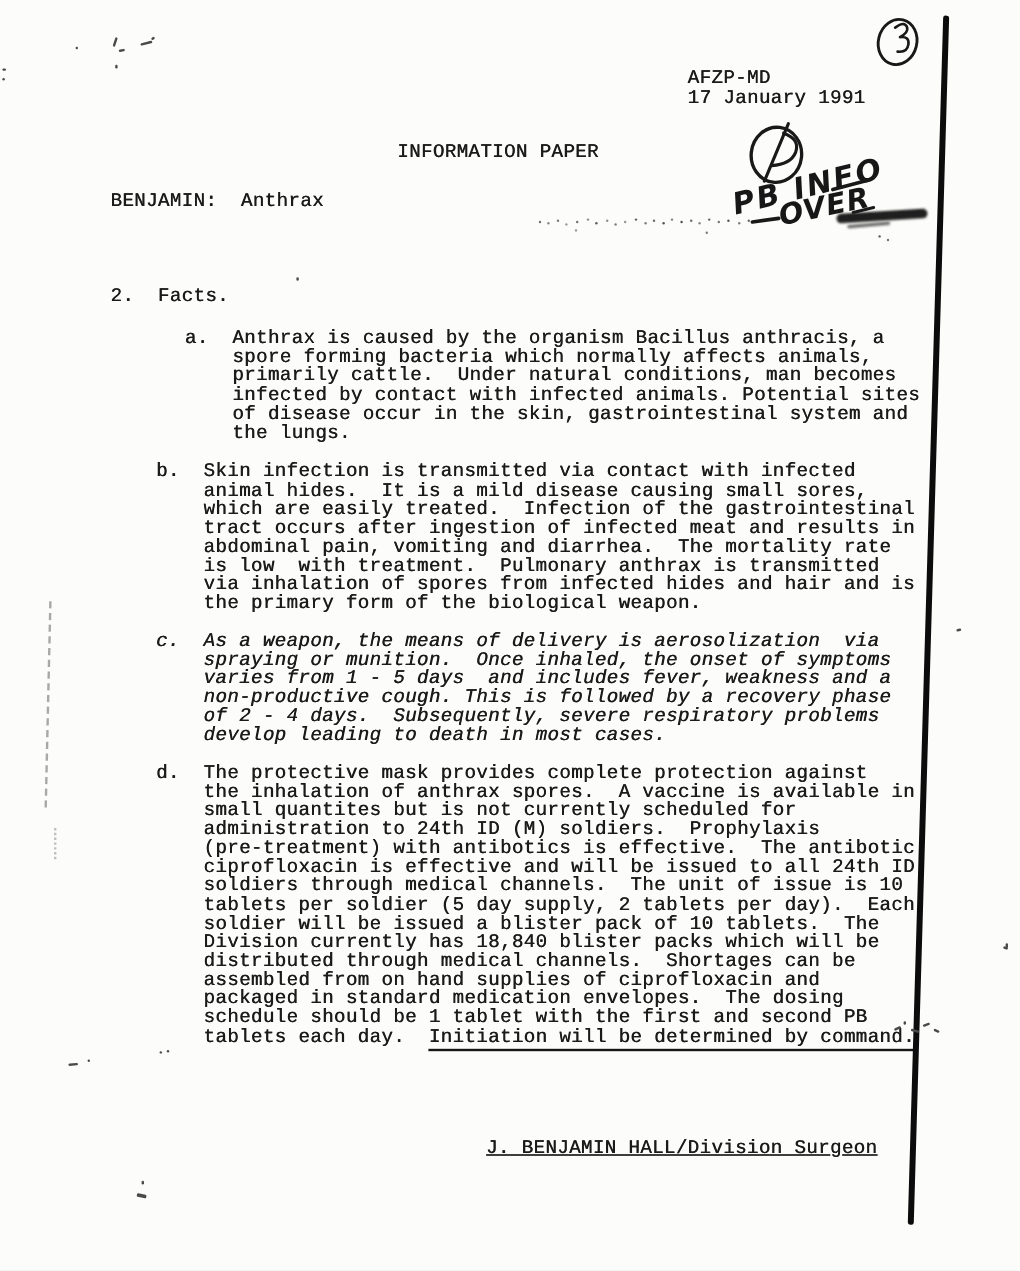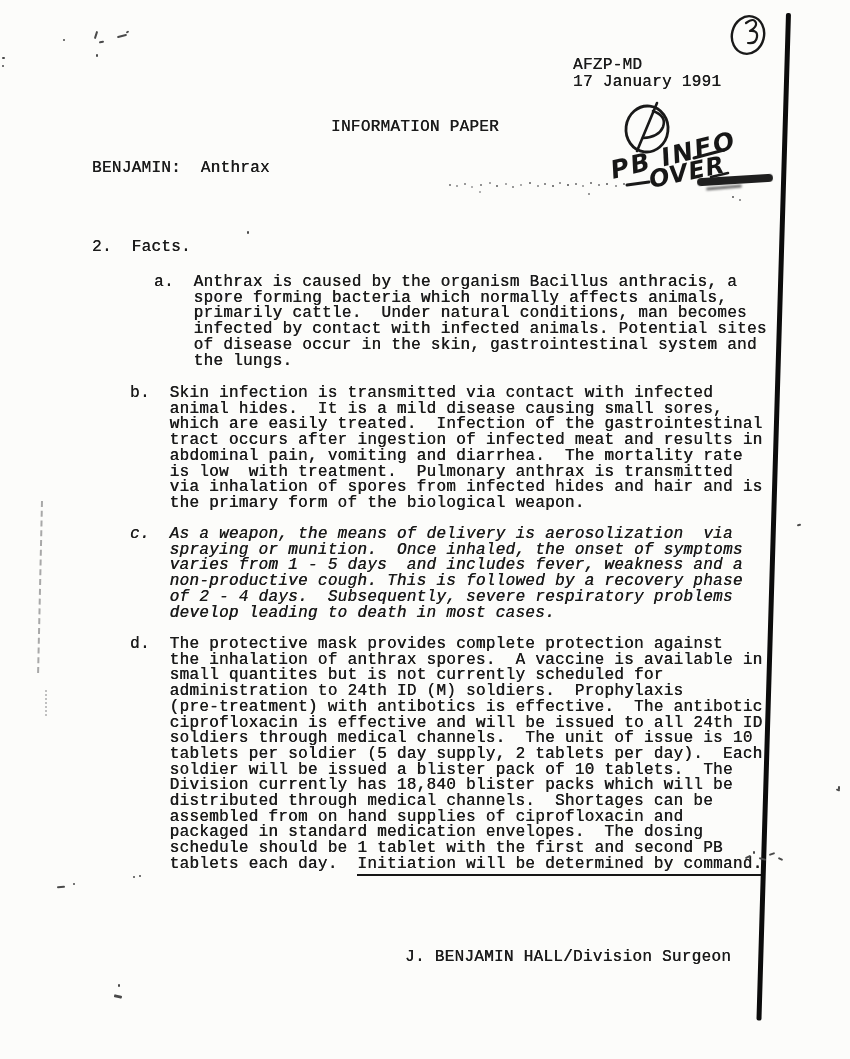--- a/index.html
+++ b/index.html
@@ -109,21 +109,21 @@
     ciprofloxacin is effective and will be issued to all 24th ID
     soldiers through medical channels.  The unit of issue is 10
     tablets per soldier (5 day supply, 2 tablets per day).  Each
     soldier will be issued a blister pack of 10 tablets.  The
     Division currently has 18,840 blister packs which will be
     distributed through medical channels.  Shortages can be
     assembled from on hand supplies of ciprofloxacin and
     packaged in standard medication envelopes.  The dosing
     schedule should be 1 tablet with the first and second PB
     tablets each day.  </span><span class="u">Initiation will be determined by command.</span></pre>
-  <pre class="t" style="left:405px; top:950px;">J. BENJAMIN HALL/Division Surgeon</pre>
+  <pre class="t" style="left:405px; top:950px;text-decoration:underline;">J. BENJAMIN HALL/Division Surgeon</pre>
 
   <svg class="hand" style="left:716px; top:8px;" width="64" height="54" viewBox="0 0 64 54">
     <ellipse cx="32" cy="27" rx="16" ry="19" stroke-width="2.4" transform="rotate(14 32 27)"></ellipse>
     <path d="M30 15 q8 -6 10 0 q1 4 -6 8 q8 -1 7 6 q-1 7 -9 6" stroke-width="2.2"></path>
   </svg>
 
   <svg class="hand" style="left:585px; top:95px;" width="200" height="110" viewBox="0 0 200 110">
     <ellipse cx="62" cy="34" rx="21" ry="23" stroke-width="2.8" transform="rotate(7 62 34)"></ellipse>
     <path d="M72 8 L52 56" stroke-width="2.6"></path>
     <path d="M68 16 q14 5 10 16 q-4 10 -20 11" stroke-width="2.6"></path>

